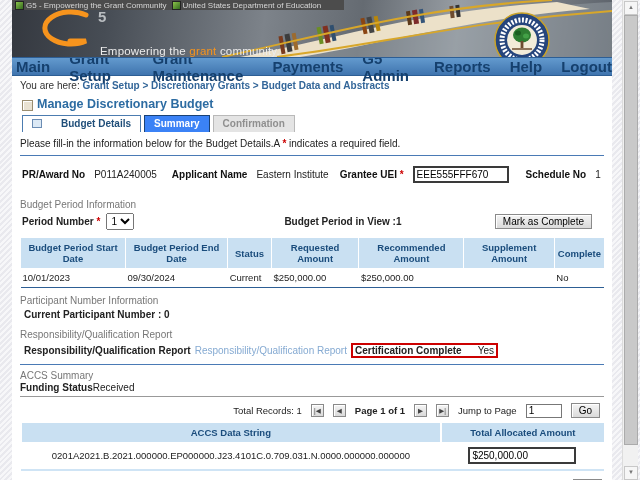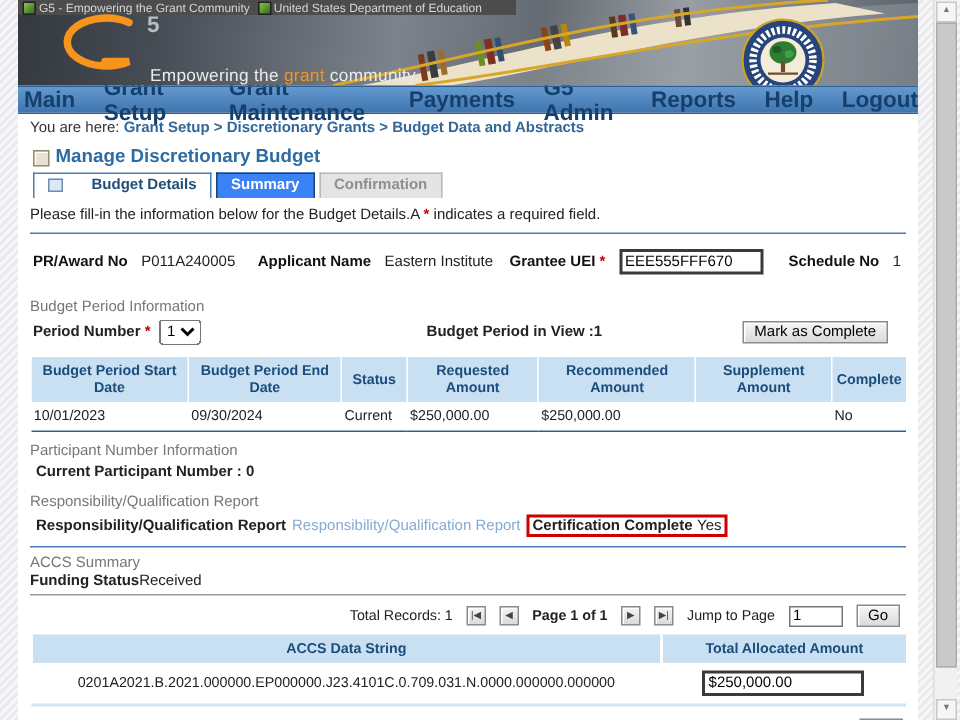--- a/index.html
+++ b/index.html
@@ -46,21 +46,21 @@
   .inview{font-weight:bold;margin-left:150px;}
   .btn{background:linear-gradient(#f5f5f5,#dadada);border:1px solid #8a8a8a;box-shadow:inset 1px 1px #fff;
     font-size:10px;font-family:"Liberation Sans",sans-serif;padding:1px 7px;cursor:pointer;}
   .markbtn{margin-left:auto;margin-right:12px;}
   table.bptable{width:100%;border-collapse:collapse;margin-top:8px;font-size:9.5px;}
   table.bptable th{background:#c9e0f2;color:#1a4c7c;font-weight:bold;padding:4px 2px;border-left:1px solid #fff;}
   table.bptable td{text-align:left;padding:4px 2px;border-bottom:1.5px solid #2d5e94;}
   .partval{font-weight:bold;margin:3px 0 0 4px;}
   .resprow{display:flex;align-items:center;gap:4px;margin:3px 0 0 4px;white-space:nowrap;}
   .resprow a{color:#85aad2;text-decoration:none;}
-  .redbox{border:2px solid #cc0000;padding:0 2px;display:inline-flex;gap:3px;align-items:center;}
+  .redbox{border:2px solid #cc0000;padding:0 2px;display:inline-flex;gap:16px;align-items:center;}
   .fundrow{font-size:10px;border-bottom:1px solid #999;padding-bottom:3px;margin-top:1px;}
   .pagination{display:flex;align-items:center;gap:9px;justify-content:flex-end;margin:6px 4px 0 0;font-size:9.5px;}
   .pgbtn{width:13px;height:13px;font-size:6.5px;line-height:10px;padding:0;text-align:center;color:#444;}
   .pgtext{font-weight:bold;}
   .jump input{width:30px;height:12px;border:1px solid #777;font-size:10px;padding:0 2px;}
   table.accstable{width:100%;border-collapse:collapse;margin-top:5px;font-size:9.5px;}
   table.accstable th{background:#c9e0f2;color:#1a4c7c;font-weight:bold;padding:4px 2px;border-left:2px solid #fff;}
   table.accstable td{text-align:center;padding:5px 2px;}
   td.amtcell{text-align:left;}
   input.amt{width:100px;height:13px;border:2px solid #3a3a3a;font-size:10px;padding:0 2px;font-family:"Liberation Sans",sans-serif;}

